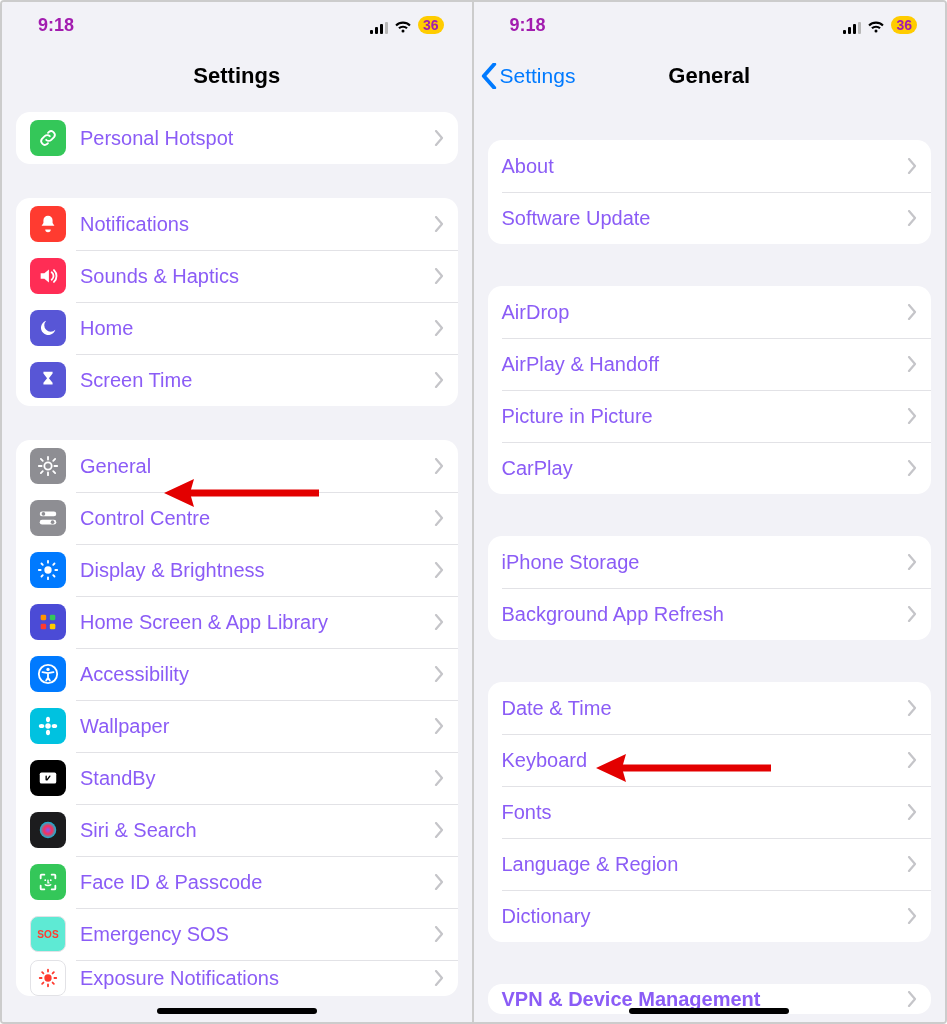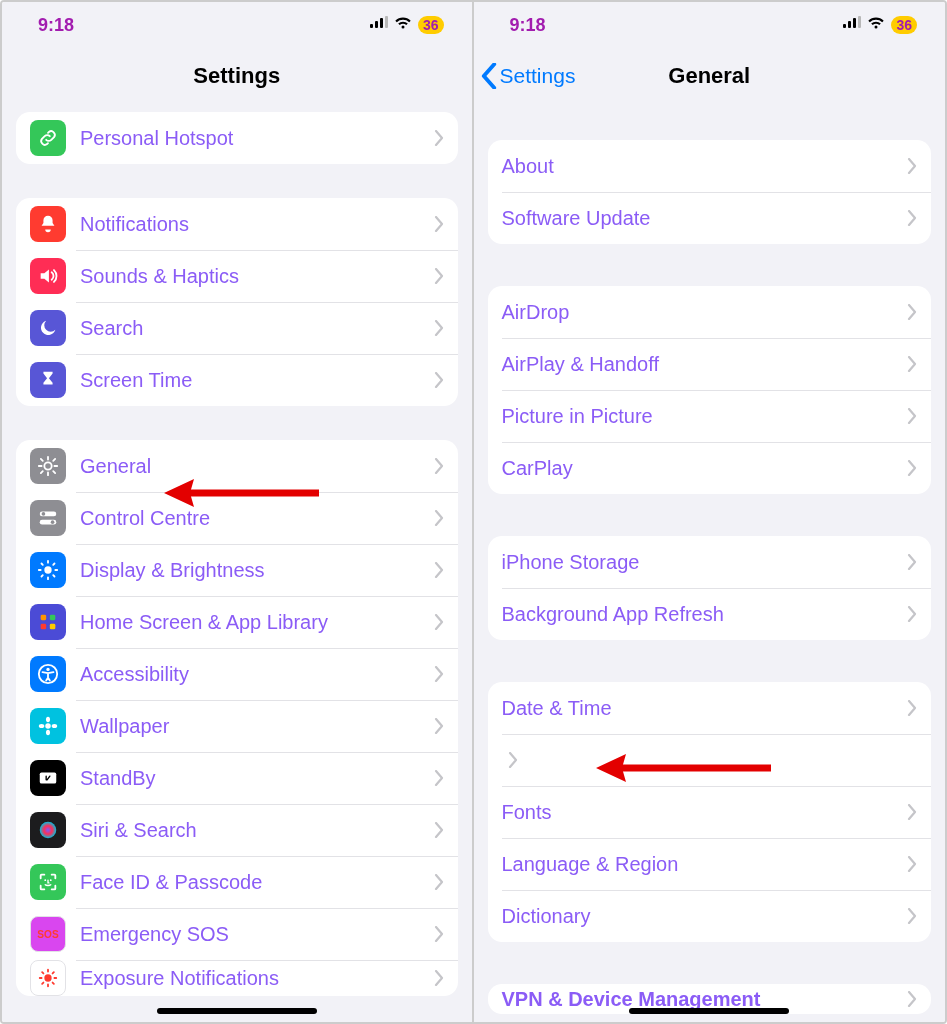--- a/index.html
+++ b/index.html
@@ -27,21 +27,21 @@
   .status-bar {
     height: 46px;
     display: flex;
     align-items: center;
     justify-content: space-between;
     padding: 0 28px 0 36px;
     font-size: 18px;
     font-weight: 600;
     color: #a21caf;
   }
-  .status-right { display: flex; align-items: flex-start; gap: 6px; }
+  .status-right { display: flex; align-items: flex-end; gap: 6px; }
   .signal-bars { display: flex; align-items: flex-end; gap: 2px; height: 12px; }
   .signal-bars span { width: 3px; background: #000; border-radius: 1px; }
   .signal-bars span:nth-child(1){height:4px;} .signal-bars span:nth-child(2){height:7px;}
   .signal-bars span:nth-child(3){height:10px;} .signal-bars span:nth-child(4){height:12px; background:#b8b8b8;}
   .wifi-icon svg { display:block; }
   .battery-pill {
     background: #ffcc00;
     border-radius: 9px;
     padding: 1px 5px;
     font-size: 14px;
@@ -197,21 +197,21 @@
               <path d="M2 1l6 7-6 7" stroke="#c5c5c9" stroke-width="2.2" fill="none" stroke-linecap="round" stroke-linejoin="round"></path>
             </svg>
           </span>
         </div>
         <div class="row">
           <span class="row-icon" style="background: rgb(88, 86, 214);">
             <svg viewBox="0 0 24 24">
               <path d="M20 14A8 8 0 1110 4a6 6 0 0010 10z" fill="#fff"></path>
             </svg>
           </span>
-          <span class="row-label">Search</span>
+          <span class="row-label">Home</span>
           <span class="chev">
             <svg viewBox="0 0 10 16">
               <path d="M2 1l6 7-6 7" stroke="#c5c5c9" stroke-width="2.2" fill="none" stroke-linecap="round" stroke-linejoin="round"></path>
             </svg>
           </span>
         </div>
         <div class="row">
           <span class="row-icon" style="background: rgb(88, 86, 214);">
             <svg viewBox="0 0 24 24">
               <path d="M7 3h10v2l-4 5 4 5v2H7v-2l4-5-4-5V3z" fill="#fff"></path>
@@ -367,21 +367,21 @@
             </svg>
           </span>
           <span class="row-label">Face ID &amp; Passcode</span>
           <span class="chev">
             <svg viewBox="0 0 10 16">
               <path d="M2 1l6 7-6 7" stroke="#c5c5c9" stroke-width="2.2" fill="none" stroke-linecap="round" stroke-linejoin="round"></path>
             </svg>
           </span>
         </div>
         <div class="row">
-          <span class="row-icon" style="background: #d946ef; border: 1px solid rgb(226, 226, 230);">
+          <span class="row-icon" style="background: #5eead4; border: 1px solid rgb(226, 226, 230);">
             <svg viewBox="0 0 24 24">
               <text x="12" y="16" text-anchor="middle" font-size="11" font-weight="800" fill="#ff3b30" font-family="Arial">SOS</text>
             </svg>
           </span>
           <span class="row-label">Emergency SOS</span>
           <span class="chev">
             <svg viewBox="0 0 10 16">
               <path d="M2 1l6 7-6 7" stroke="#c5c5c9" stroke-width="2.2" fill="none" stroke-linecap="round" stroke-linejoin="round"></path>
             </svg>
           </span>
@@ -520,20 +520,21 @@
     <div class="group" id="rg4" style="margin-top: 0px; margin-bottom: 42px;">
         <div class="row">
           <span class="row-label">Date &amp; Time</span>
           <span class="chev">
             <svg viewBox="0 0 10 16">
               <path d="M2 1l6 7-6 7" stroke="#c5c5c9" stroke-width="2.2" fill="none" stroke-linecap="round" stroke-linejoin="round"></path>
             </svg>
           </span>
         </div>
         <div class="row">
+          <span class="row-label">Keyboard</span>
           <span class="chev">
             <svg viewBox="0 0 10 16">
               <path d="M2 1l6 7-6 7" stroke="#c5c5c9" stroke-width="2.2" fill="none" stroke-linecap="round" stroke-linejoin="round"></path>
             </svg>
           </span>
         </div>
         <div class="row">
           <span class="row-label">Fonts</span>
           <span class="chev">
             <svg viewBox="0 0 10 16">

